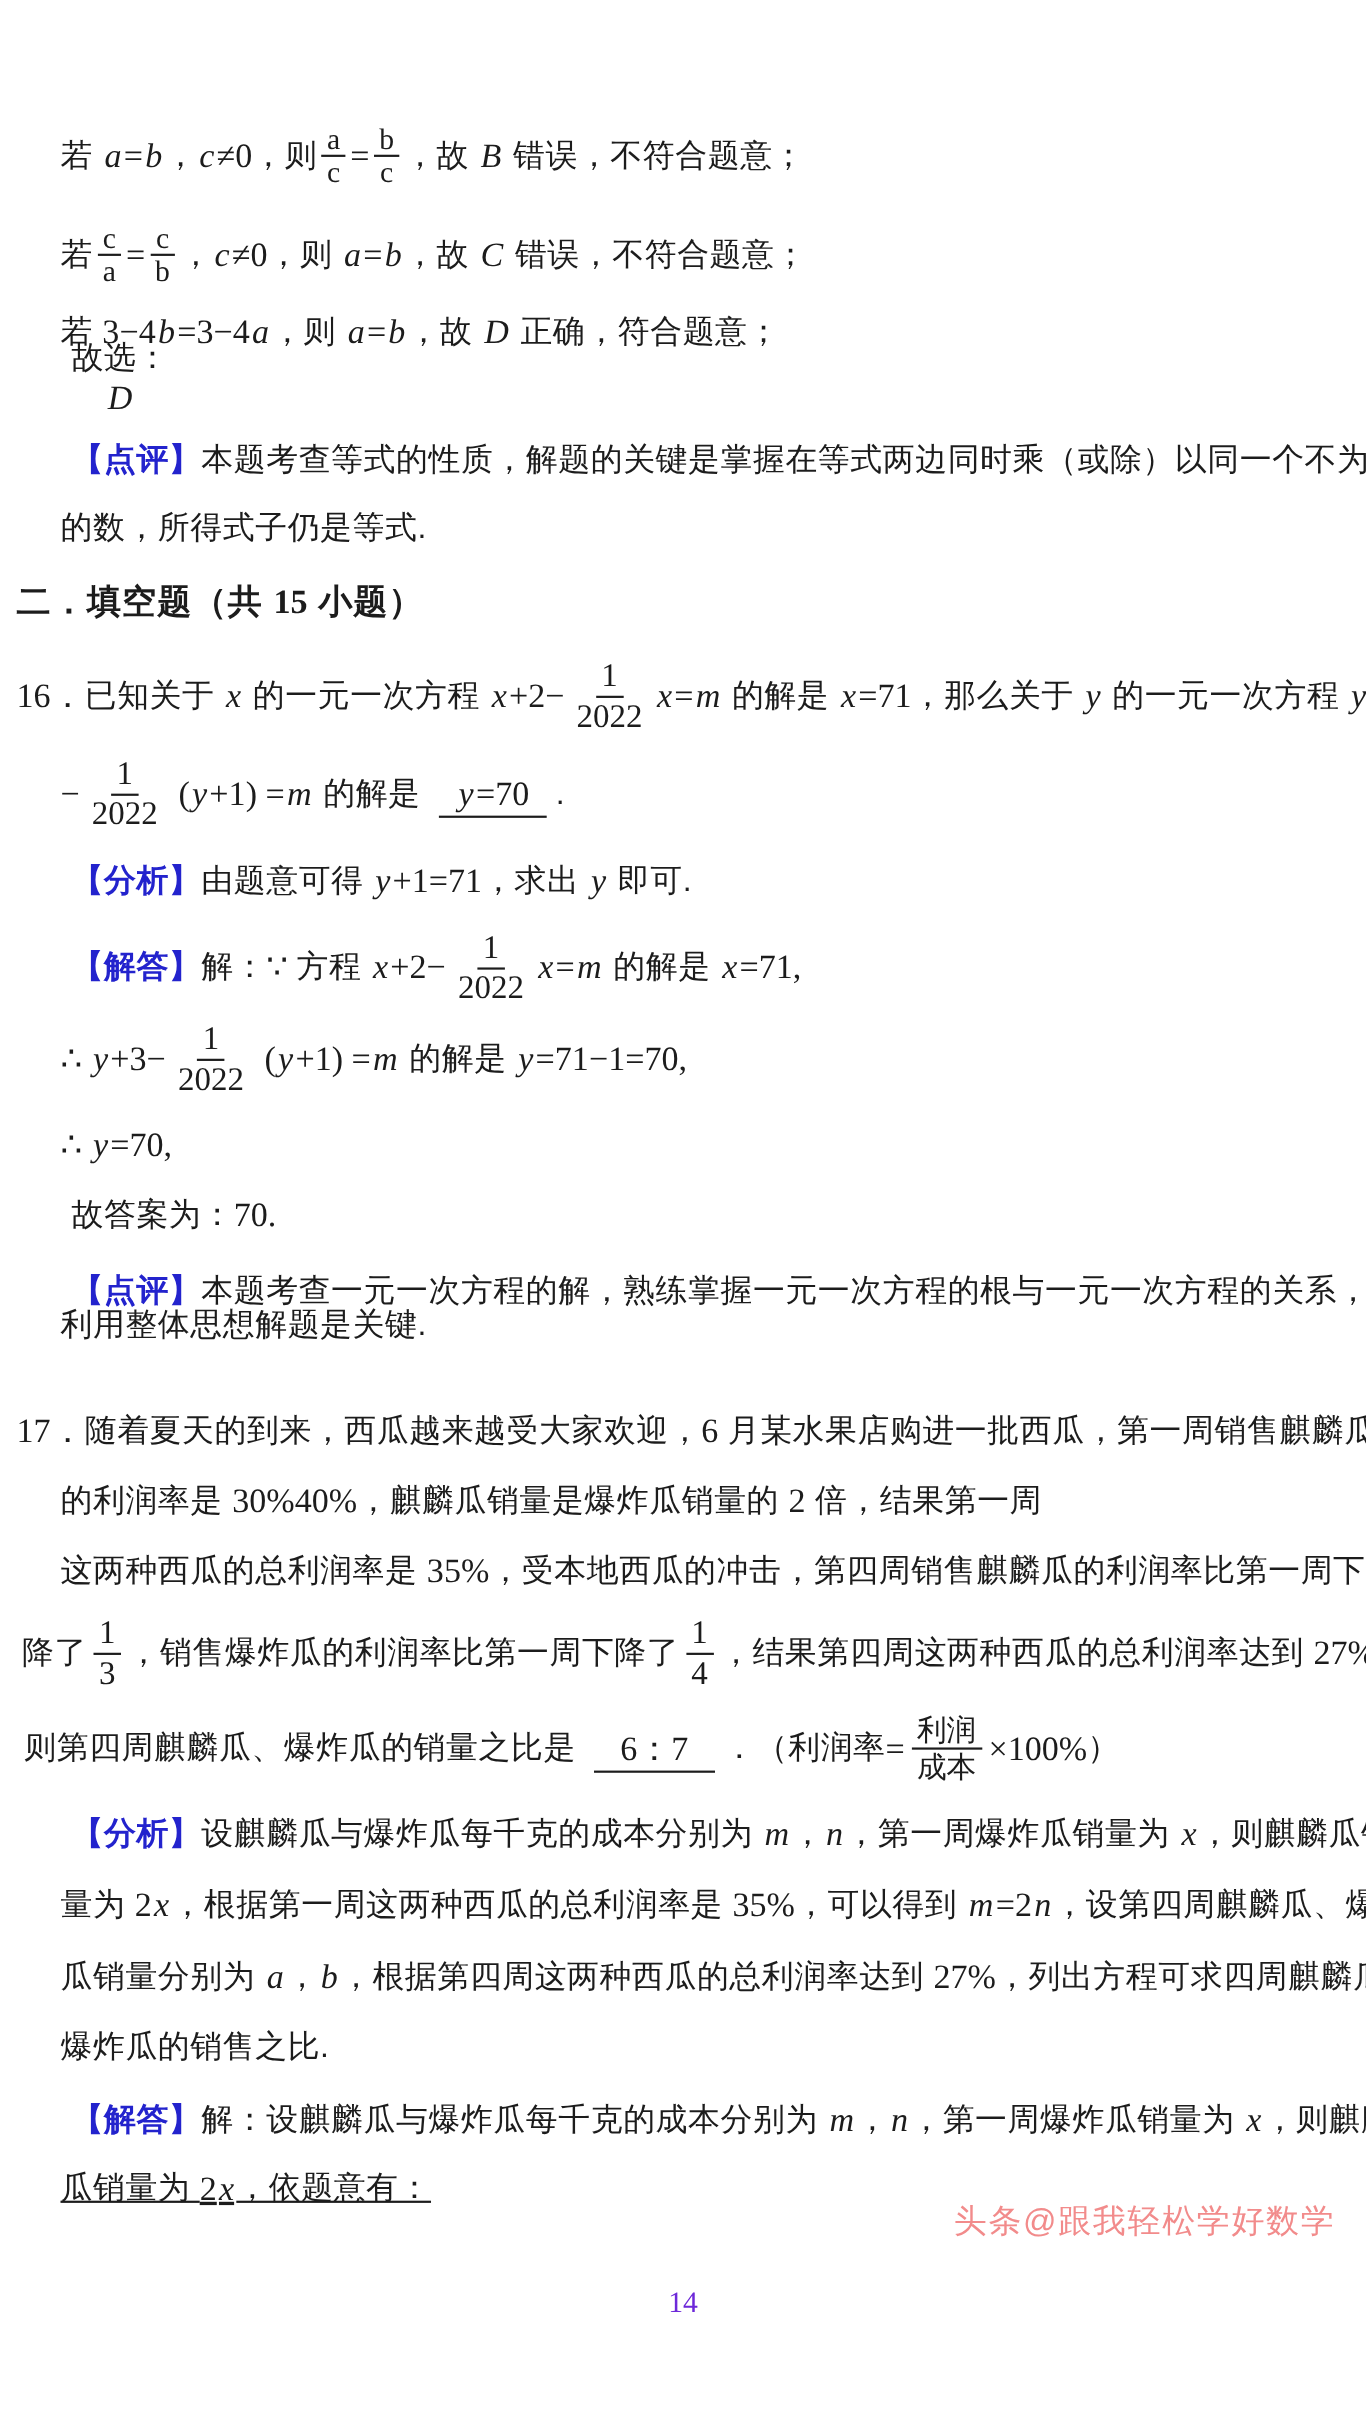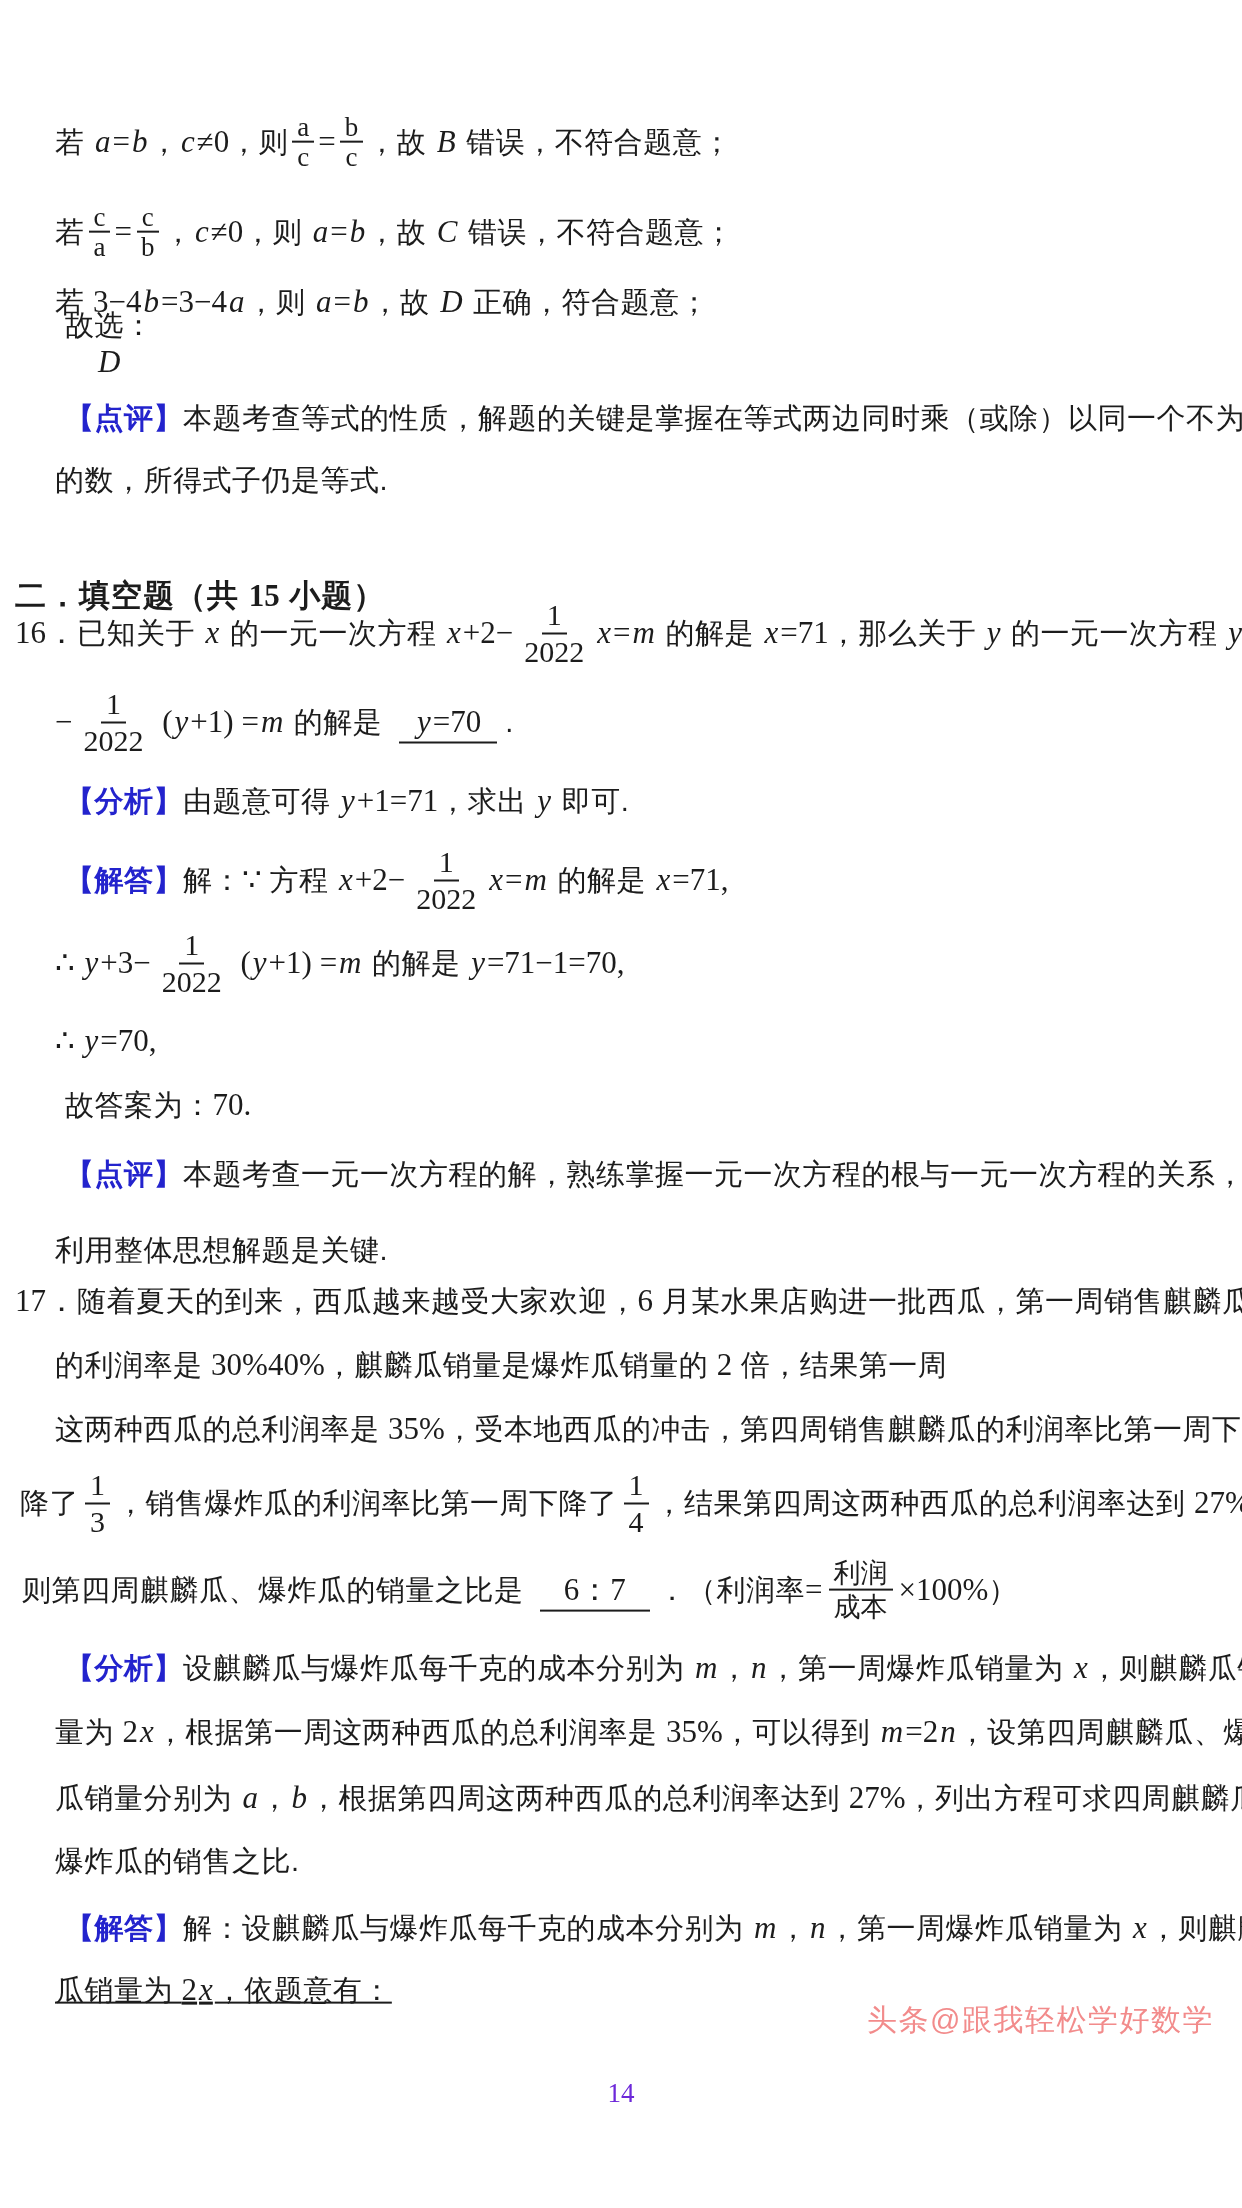--- a/index.html
+++ b/index.html
@@ -21,21 +21,21 @@
     margin:0 6px;letter-spacing:0;text-align:center;
   }
   .frac .num{border-bottom:2px solid #1c1c1c;padding:0 5px;}
   .frac .den{padding:0 5px;}
   .frac.small{font-size:27px;line-height:1.05;margin:0 4px;}
   .frac.cnf{font-family:Liberation Serif, serif;font-size:27px;line-height:1.2;}
   .answer{
     display:inline-flex;align-items:center;border-bottom:2px solid #1c1c1c;
     padding:2px 16px 0 16px;margin:0 8px;
   }
-  .heading{font-weight:700;font-size:31px;letter-spacing:1px;margin-top:48px;}
+  .heading{font-weight:700;font-size:31px;letter-spacing:1px;}
   .heading .math{font-weight:700;}
   .watermark{
     position:absolute;right:28px;top:2020px;transform:translateY(-50%);
     color:var(--watermark-pink,#f28b8b);font-size:30px;letter-spacing:1.5px;
   }
   .pageno{
     position:absolute;left:0;right:0;top:2093px;transform:translateY(-50%);
     text-align:center;font-family:"Liberation Serif",serif;font-size:27px;color:#6d28d9;
   }
 </style>
@@ -52,21 +52,21 @@
       <div class="line" style="top: 480px; left: 55px;"><span class="cn">的数，所得式子仍是等式.</span></div>
       <div class="line heading" style="top: 548px; left: 15px;"><span class="cn">二．填空题（共 </span><span class="math">15</span><span class="cn"> 小题）</span></div>
       <div class="line" style="top: 633px; left: 15px;"><span class="math">16．</span><span class="cn">已知关于 </span><span class="var">x</span><span class="cn"> 的一元一次方程 </span><span class="var">x</span><span class="math">+2−</span><span class="frac"><span class="num">1</span><span class="den">2022</span></span><span class="var">x</span><span class="math">=</span><span class="var">m</span><span class="cn"> 的解是 </span><span class="var">x</span><span class="math">=71</span><span class="cn">，那么关于 </span><span class="var">y</span><span class="cn"> 的一元一次方程 </span><span class="var">y</span></div>
       <div class="line" style="top: 722px; left: 55px;"><span class="math">−</span><span class="frac"><span class="num">1</span><span class="den">2022</span></span><span class="math"> (</span><span class="var">y</span><span class="math">+1)</span><span class="math"> =</span><span class="var">m</span><span class="cn"> 的解是 </span><span class="answer"><span class="var">y</span><span class="math">=70</span></span><span class="cn">.</span></div>
       <div class="line" style="top: 801px; left: 65px;"><span class="cn label">【分析】</span><span class="cn">由题意可得 </span><span class="var">y</span><span class="math">+1=71</span><span class="cn">，求出 </span><span class="var">y</span><span class="cn"> 即可.</span></div>
       <div class="line" style="top: 880px; left: 65px;"><span class="cn label">【解答】</span><span class="cn">解：</span><span class="math">∵ </span><span class="cn">方程 </span><span class="var">x</span><span class="math">+2−</span><span class="frac"><span class="num">1</span><span class="den">2022</span></span><span class="var">x</span><span class="math">=</span><span class="var">m</span><span class="cn"> 的解是 </span><span class="var">x</span><span class="math">=71,</span></div>
       <div class="line" style="top: 963px; left: 55px;"><span class="math">∴ </span><span class="var">y</span><span class="math">+3−</span><span class="frac"><span class="num">1</span><span class="den">2022</span></span><span class="math"> (</span><span class="var">y</span><span class="math">+1)</span><span class="math"> =</span><span class="var">m</span><span class="cn"> 的解是 </span><span class="var">y</span><span class="math">=71−1=70,</span></div>
       <div class="line" style="top: 1041px; left: 55px;"><span class="math">∴ </span><span class="var">y</span><span class="math">=70,</span></div>
       <div class="line" style="top: 1105px; left: 65px;"><span class="cn">故答案为：</span><span class="math">70.</span></div>
       <div class="line" style="top: 1174px; left: 65px;"><span class="cn label">【点评】</span><span class="cn">本题考查一元一次方程的解，熟练掌握一元一次方程的根与一元一次方程的关系，</span></div>
-      <div class="line" style="top: 1250px; left: 55px;"><span class="cn">利用整体思想解题是关键.</span></div>
+      <div class="line" style="top: 1205px; left: 55px;"><span class="cn">利用整体思想解题是关键.</span></div>
       <div class="line" style="top: 1301px; left: 15px;"><span class="math">17．</span><span class="cn">随着夏天的到来，西瓜越来越受大家欢迎，</span><span class="math">6</span><span class="cn"> 月某水果店购进一批西瓜，第一周销售麒麟瓜</span></div>
       <div class="line" style="top: 1365px; left: 55px;"><span class="cn">的利润率是 </span><span class="math">30%</span><span class="math">40%</span><span class="cn">，麒麟瓜销量是爆炸瓜销量的 </span><span class="math">2</span><span class="cn"> 倍，结果第一周</span></div>
       <div class="line" style="top: 1429px; left: 55px;"><span class="cn">这两种西瓜的总利润率是 </span><span class="math">35%</span><span class="cn">，受本地西瓜的冲击，第四周销售麒麟瓜的利润率比第一周下</span></div>
       <div class="line" style="top: 1503px; left: 20px;"><span class="cn">降了</span><span class="frac"><span class="num">1</span><span class="den">3</span></span><span class="cn">，销售爆炸瓜的利润率比第一周下降了</span><span class="frac"><span class="num">1</span><span class="den">4</span></span><span class="cn">，结果第四周这两种西瓜的总利润率达到 </span><span class="math">27%,</span></div>
       <div class="line" style="top: 1590px; left: 22px;"><span class="cn">则第四周麒麟瓜、爆炸瓜的销量之比是 </span><span class="answer"><span class="math"> 6：7 </span></span><span class="cn">．（利润率</span><span class="math">=</span><span class="frac cnf"><span class="num">利润</span><span class="den">成本</span></span><span class="math">×100%</span><span class="cn">）</span></div>
       <div class="line" style="top: 1668px; left: 65px;"><span class="cn label">【分析】</span><span class="cn">设麒麟瓜与爆炸瓜每千克的成本分别为 </span><span class="var">m</span><span class="cn">，</span><span class="var">n</span><span class="cn">，第一周爆炸瓜销量为 </span><span class="var">x</span><span class="cn">，则麒麟瓜销</span></div>
       <div class="line" style="top: 1732px; left: 55px;"><span class="cn">量为 </span><span class="math">2</span><span class="var">x</span><span class="cn">，根据第一周这两种西瓜的总利润率是 </span><span class="math">35%</span><span class="cn">，可以得到 </span><span class="var">m</span><span class="math">=2</span><span class="var">n</span><span class="cn">，设第四周麒麟瓜、爆炸</span></div>
       <div class="line" style="top: 1798px; left: 55px;"><span class="cn">瓜销量分别为 </span><span class="var">a</span><span class="cn">，</span><span class="var">b</span><span class="cn">，根据第四周这两种西瓜的总利润率达到 </span><span class="math">27%</span><span class="cn">，列出方程可求四周麒麟瓜、</span></div>
       <div class="line" style="top: 1861px; left: 55px;"><span class="cn">爆炸瓜的销售之比.</span></div>
       <div class="line" style="top: 1928px; left: 65px;"><span class="cn label">【解答】</span><span class="cn">解：设麒麟瓜与爆炸瓜每千克的成本分别为 </span><span class="var">m</span><span class="cn">，</span><span class="var">n</span><span class="cn">，第一周爆炸瓜销量为 </span><span class="var">x</span><span class="cn">，则麒麟</span></div>

